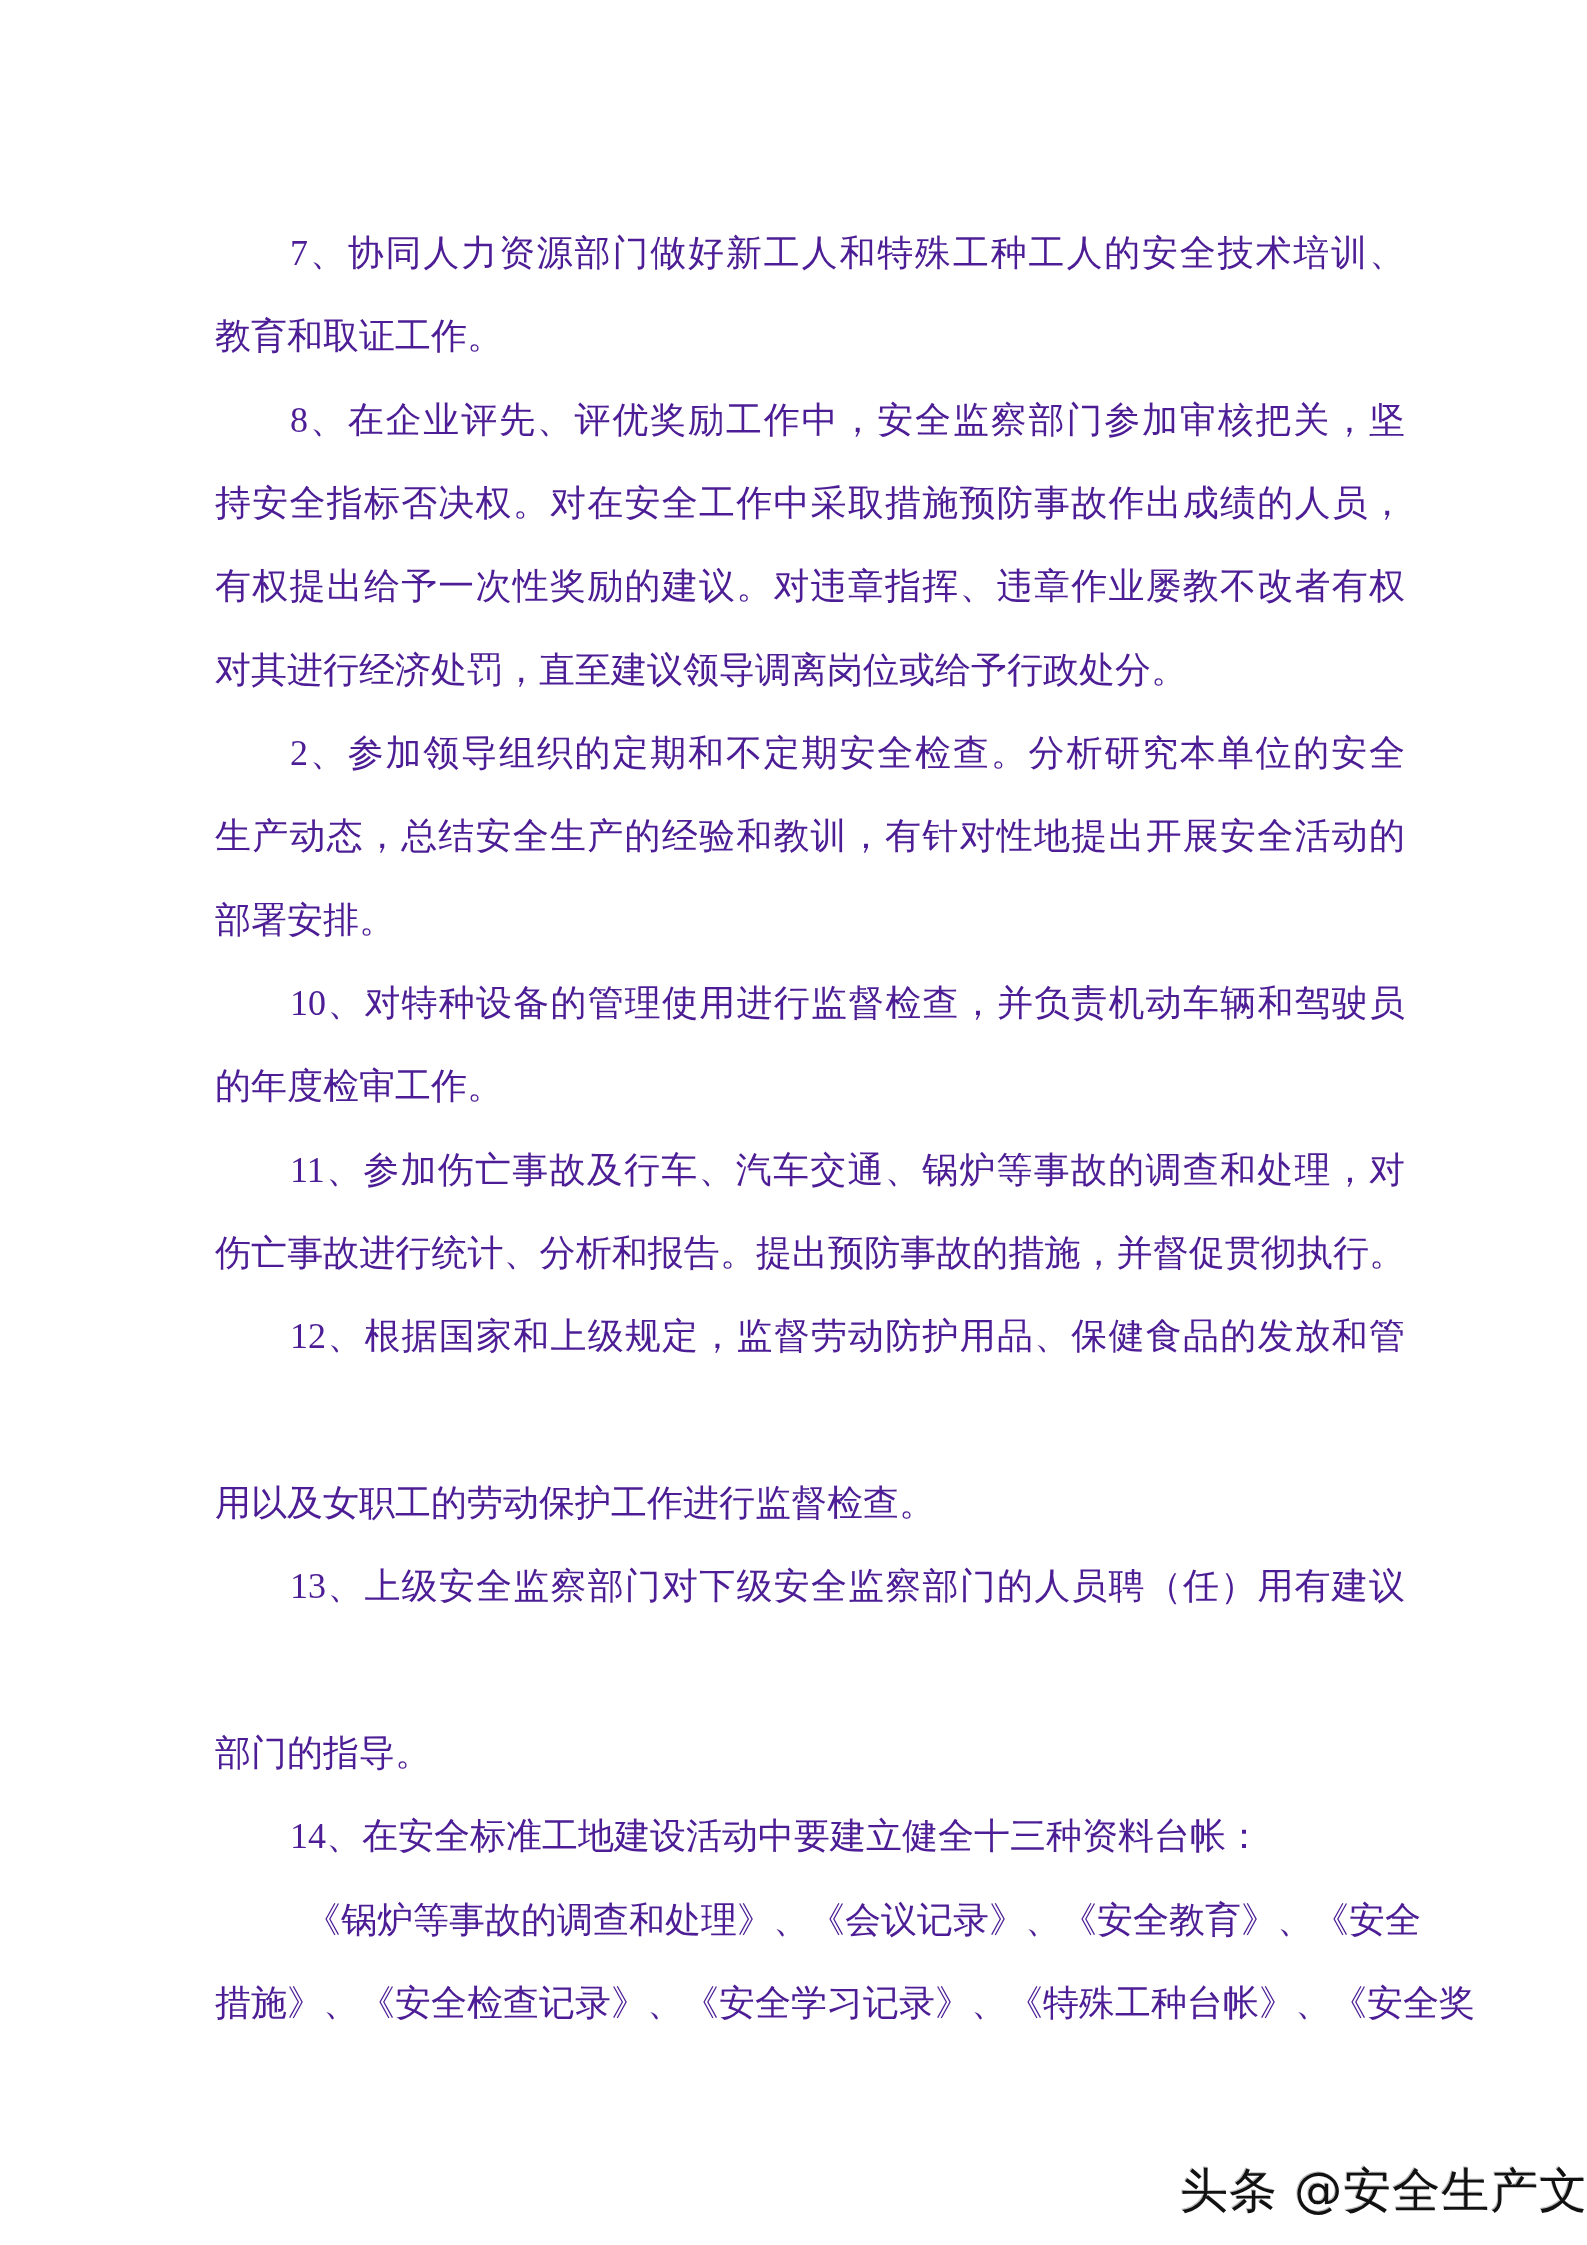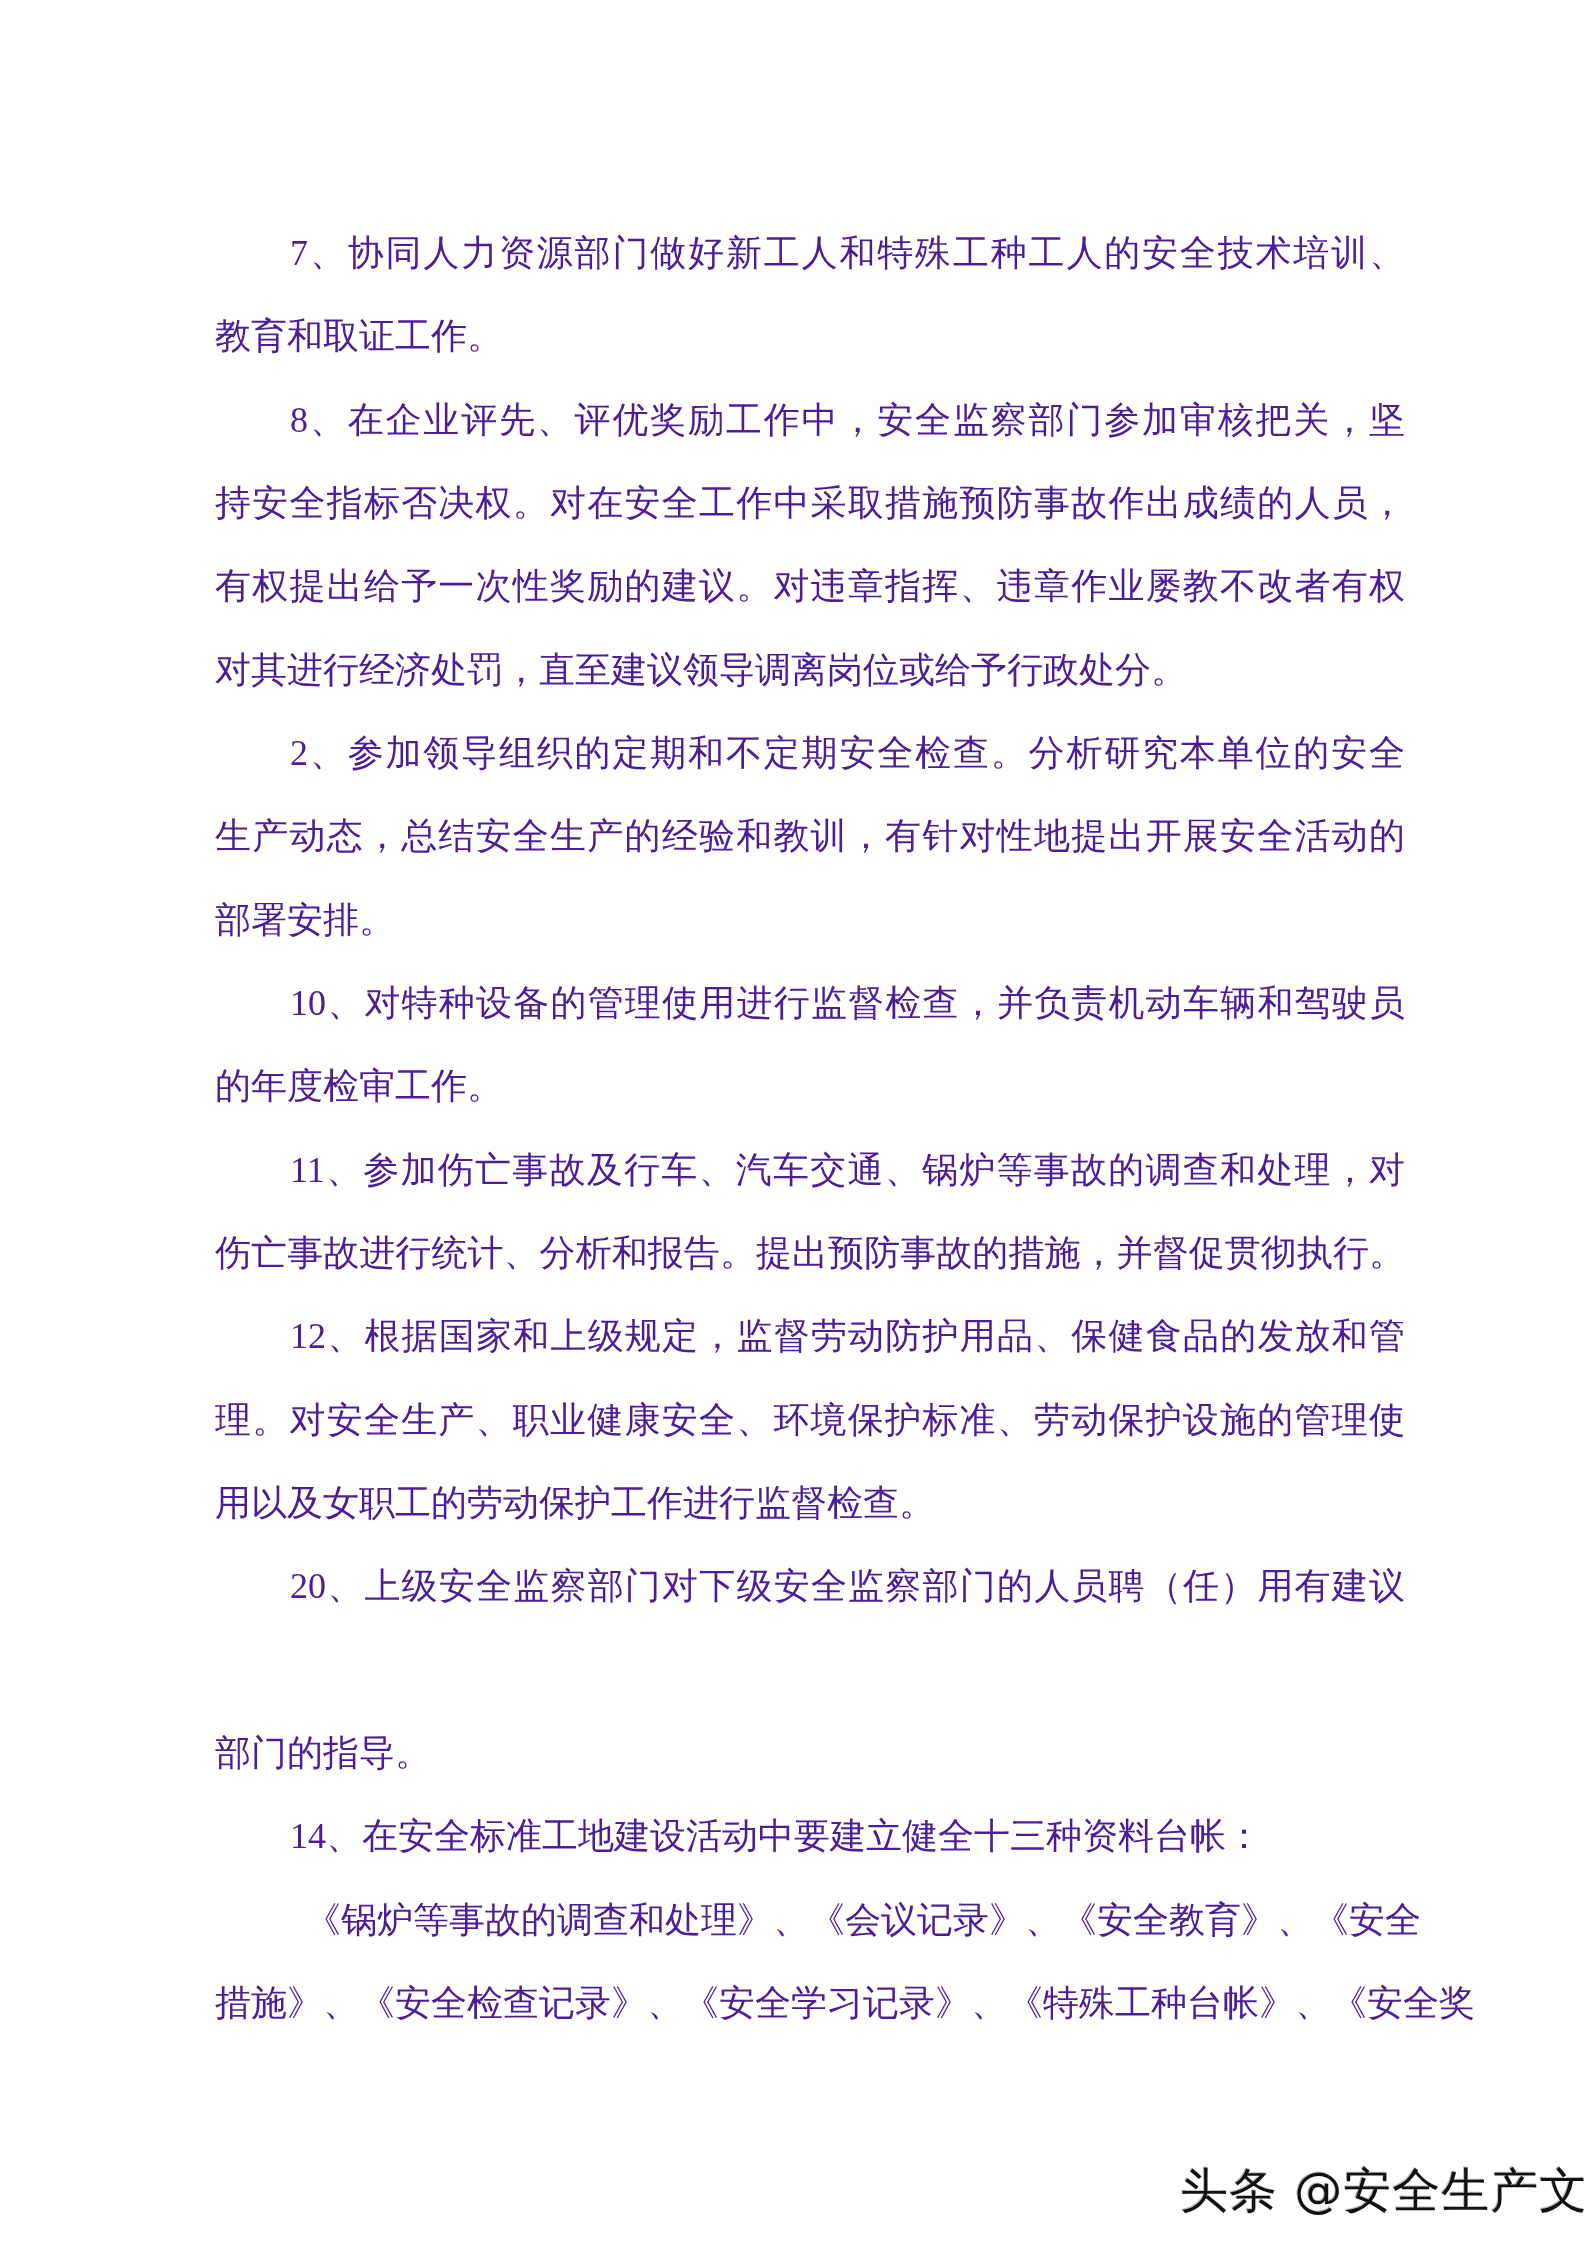--- a/index.html
+++ b/index.html
@@ -76,24 +76,23 @@
   <div class="line" style="top:811px">生产动态，总结安全生产的经验和教训，有针对性地提出开展安全活动的</div>
   <div class="line last" style="top:895px">部署安排。</div>
 
   <div class="line indent" style="top:978px">10、对特种设备的管理使用进行监督检查，并负责机动车辆和驾驶员</div>
   <div class="line last" style="top:1061px">的年度检审工作。</div>
 
   <div class="line indent" style="top:1145px">11、参加伤亡事故及行车、汽车交通、锅炉等事故的调查和处理，对</div>
   <div class="line" style="top:1228px">伤亡事故进行统计、分析和报告。提出预防事故的措施，并督促贯彻执行。</div>
 
   <div class="line indent" style="top:1311px">12、根据国家和上级规定，监督劳动防护用品、保健食品的发放和管</div>
-  <div class="line" style="top:1395px">理。对安全生产、职业健康安全、环境保护标准、劳动保护设施的管理使</div>
   <div class="line last" style="top:1478px">用以及女职工的劳动保护工作进行监督检查。</div>
 
-  <div class="line indent" style="top:1561px">20、上级安全监察部门对下级安全监察部门的人员聘（任）用有建议</div>
+  <div class="line indent" style="top:1561px">13、上级安全监察部门对下级安全监察部门的人员聘（任）用有建议</div>
   <div class="line last" style="top:1728px">部门的指导。</div>
 
   <div class="line indent last" style="top:1811px">14、在安全标准工地建设活动中要建立健全十三种资料台帐：</div>
   <div class="line indent-sm" style="top:1895px">《锅炉等事故的调查和处理》、《会议记录》、《安全教育》、《安全</div>
   <div class="line" style="top:1978px">措施》、《安全检查记录》、《安全学习记录》、《特殊工种台帐》、《安全奖</div>
 
   <div class="watermark">头条 @安全生产文库</div>
 </div>
 
 </body></html>

